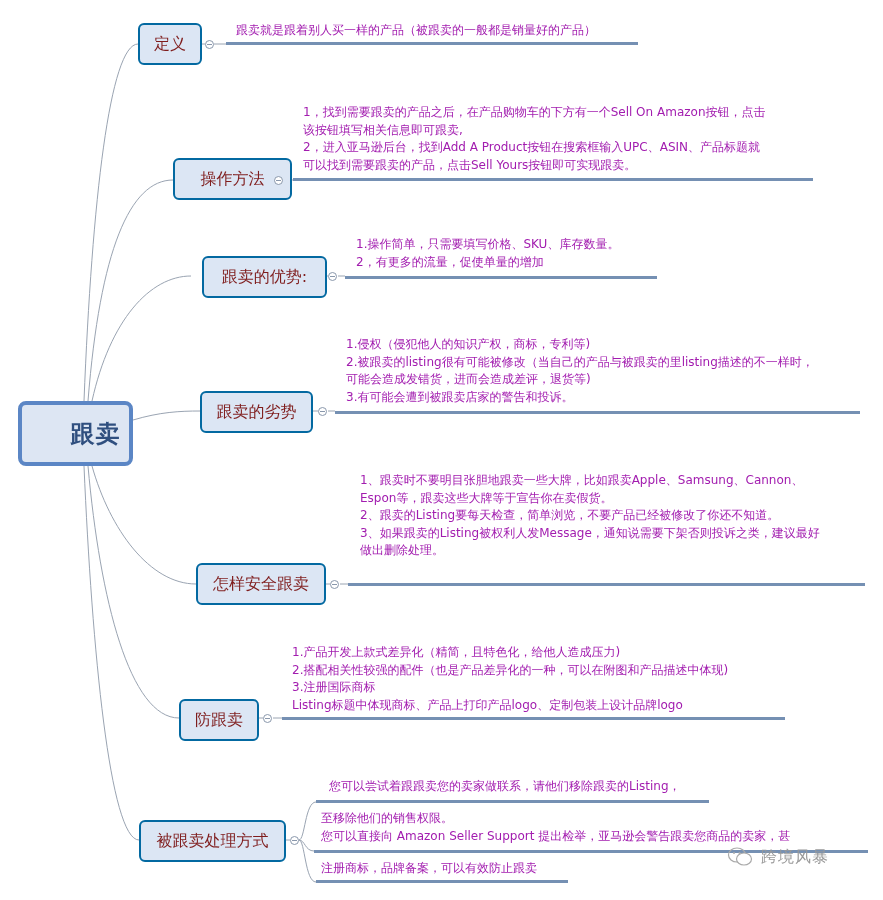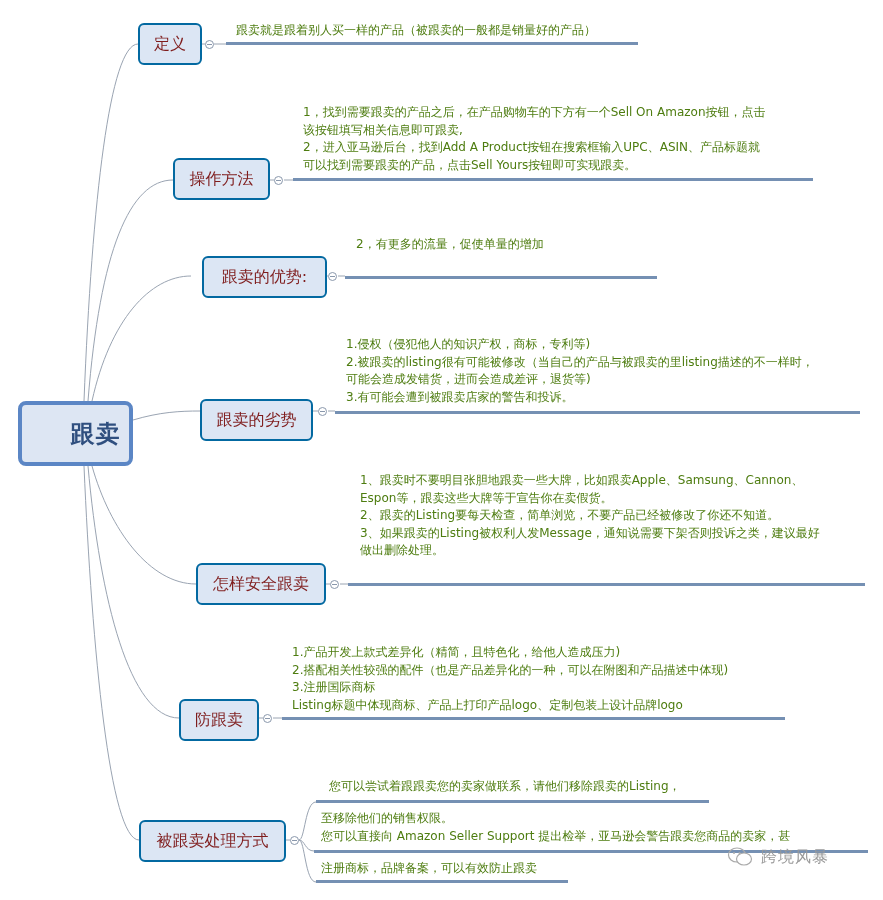--- a/index.html
+++ b/index.html
@@ -20,21 +20,21 @@
     font-size: 16px; color: #7f1d1d; white-space: nowrap;
   }
   .toggle {
     position: absolute; width: 9px; height: 9px; border: 1px solid #8a98ac;
     border-radius: 50%; background: #fff; box-sizing: border-box;
   }
   .toggle::after { content: ""; position: absolute; left: 1px; right: 1px; top: 3px;
     height: 1px; background: #8a98ac; }
   .bar { position: absolute; height: 3px; background: #7590b3; }
   .text {
-    position: absolute; font-size: 12px; line-height: 17.5px; color: #4d7c0f; white-space: nowrap;
+    position: absolute; font-size: 12px; line-height: 17.5px; color: #a21caf; white-space: nowrap;
   }
   .watermark {
     position: absolute; left: 727px; top: 846px; display: flex; align-items: center;
     color: #999; font-size: 16px; letter-spacing: 1px;
   }
   .wm-icon { width: 26px; height: 22px; margin-right: 8px; }
 </style>
 </head>
 <body>
 
@@ -78,42 +78,43 @@
 
   <div class="node" style="left:138px;top:23px;width:64px;">
     <span>定义</span>
   </div>
   <div class="toggle" style="left:205px;top:40px;"></div>
   <div class="text" style="left:236px;top:22px;">
     <div>跟卖就是跟着别人买一样的产品（被跟卖的一般都是销量好的产品）</div>
   </div>
   <div class="bar" style="left:226px;top:42px;width:412px;"></div>
 
-  <div class="node" style="left:173px;top:158px;width:97px;">
+  <div class="node" style="left:173px;top:158px;width:119px;">
     <span>操作方法</span>
   </div>
   <div class="toggle" style="left:274px;top:176px;"></div>
   <div class="text" style="left:303px;top:104px;">
     <div>1，找到需要跟卖的产品之后，在产品购物车的下方有一个Sell On Amazon按钮，点击</div>
     <div>该按钮填写相关信息即可跟卖,</div>
     <div>2，进入亚马逊后台，找到Add A Product按钮在搜索框输入UPC、ASIN、产品标题就</div>
     <div>可以找到需要跟卖的产品，点击Sell Yours按钮即可实现跟卖。</div>
   </div>
   <div class="bar" style="left:293px;top:178px;width:520px;"></div>
 
   <div class="node" style="left:202px;top:256px;width:125px;">
     <span>跟卖的优势:</span>
   </div>
   <div class="toggle" style="left:328px;top:272px;"></div>
   <div class="text" style="left:356px;top:236px;">
+    <div>1.操作简单，只需要填写价格、SKU、库存数量。</div>
     <div>2，有更多的流量，促使单量的增加</div>
   </div>
   <div class="bar" style="left:345px;top:276px;width:312px;"></div>
 
-  <div class="node" style="left:200px;top:399px;width:113px;">
+  <div class="node" style="left:200px;top:391px;width:113px;">
     <span>跟卖的劣势</span>
   </div>
   <div class="toggle" style="left:318px;top:407px;"></div>
   <div class="text" style="left:346px;top:336px;">
     <div>1.侵权（侵犯他人的知识产权，商标，专利等)</div>
     <div>2.被跟卖的listing很有可能被修改（当自己的产品与被跟卖的里listing描述的不一样时，</div>
     <div>可能会造成发错货，进而会造成差评，退货等)</div>
     <div>3.有可能会遭到被跟卖店家的警告和投诉。</div>
   </div>
   <div class="bar" style="left:335px;top:411px;width:525px;"></div>

